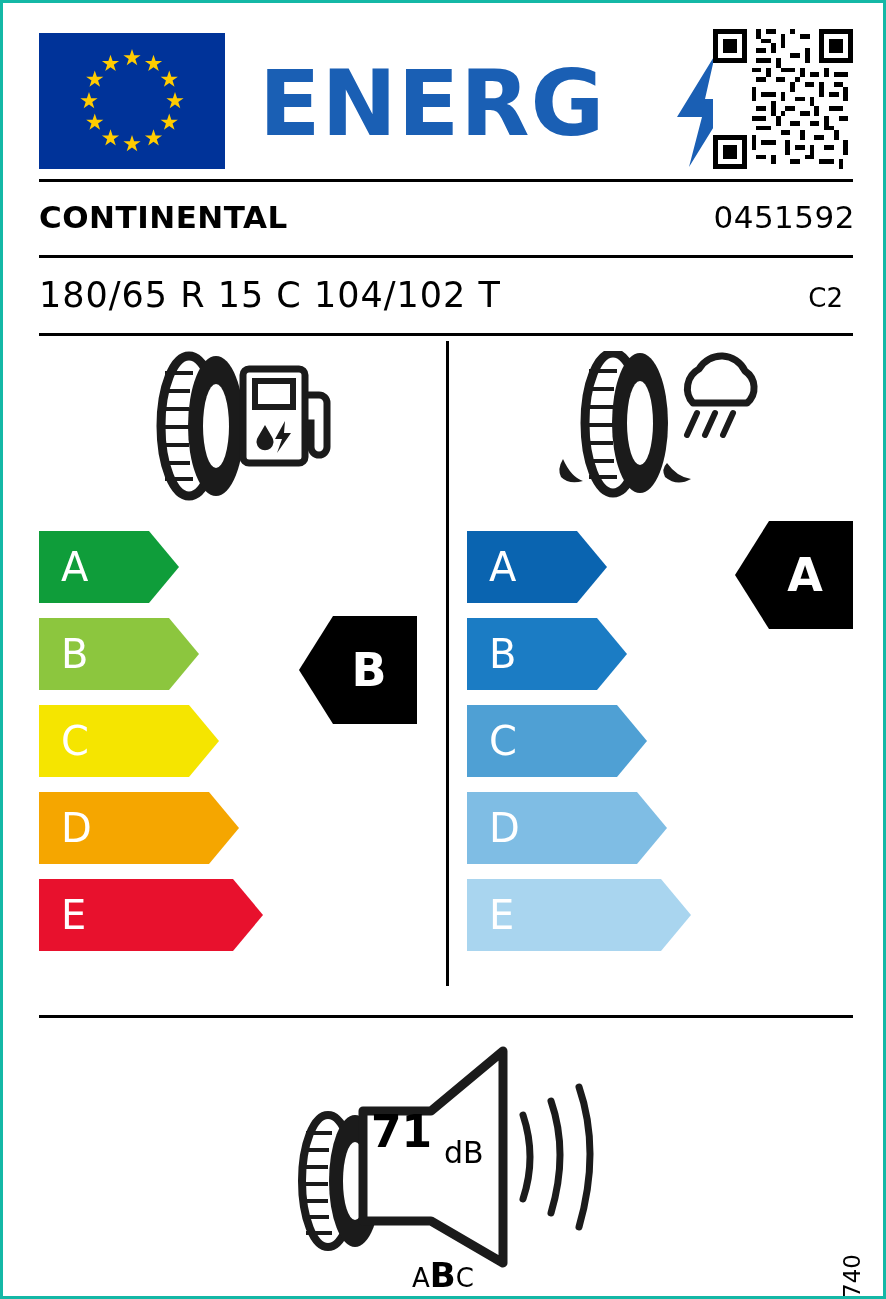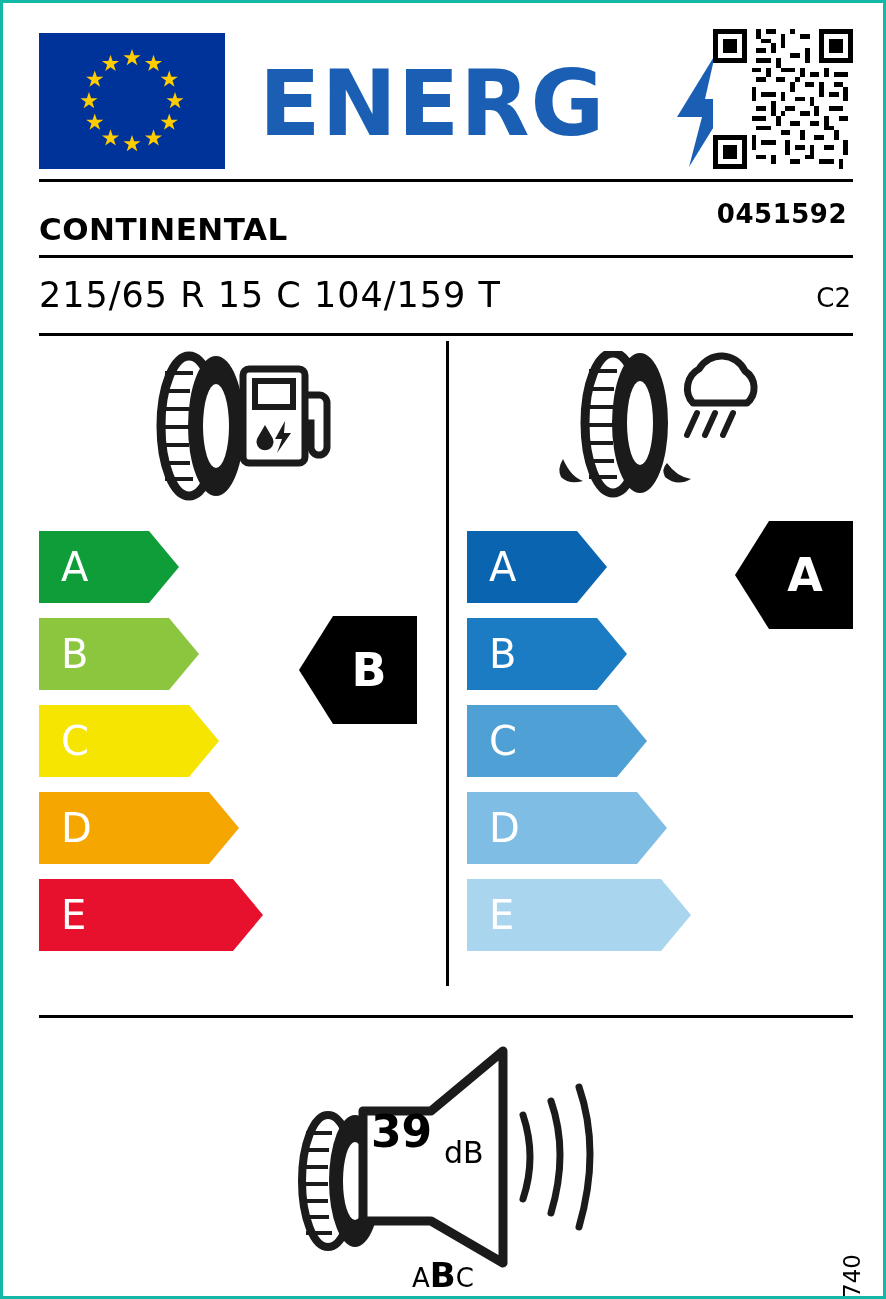--- a/index.html
+++ b/index.html
@@ -75,42 +75,40 @@
   }
 
   
   .brand {
     position: absolute;
     left: 36px;
     top: 196px;
     font-size: 31px;
     font-weight: bold;
     letter-spacing: 0.5px;
-    margin-top: 12px;
   }
   .model {
     position: absolute;
-    right: 36px;
+    right: 28px;
     top: 196px;
-    font-size: 26px;
+    font-size: 31px;
     letter-spacing: 0.5px;
-    font-weight: bold;
   }
 
   
   .size {
     position: absolute;
     left: 36px;
     top: 272px;
     font-size: 35px;
     letter-spacing: 1px;
   }
   .classcode {
     position: absolute;
-    right: 32px;
+    right: 40px;
     top: 280px;
     font-size: 26px;
   }
 
   
   .vrule {
     position: absolute;
     left: 443px;
     top: 338px;
     width: 3px;
@@ -363,21 +361,21 @@
   </div>
 
   <div class="hrule" style="top:176px;"></div>
   <div class="hrule" style="top:252px;"></div>
   <div class="hrule" style="top:330px;"></div>
   <div class="hrule" style="top:1012px;"></div>
 
   <div class="brand">CONTINENTAL</div>
   <div class="model">0451592</div>
 
-  <div class="size">215/65 R 15 C 104/159 T</div>
+  <div class="size">180/65 R 15 C 104/102 T</div>
   <div class="classcode">C2</div>
 
   <div class="vrule"></div>
 
   <div class="pict" style="left:118px; top:348px; width:210px; height:150px;">
     <svg width="210" height="150" viewBox="0 0 210 150">
       <g>
         <ellipse cx="68" cy="75" rx="28" ry="70" fill="none" stroke="#1b1b1b" stroke-width="9"></ellipse>
         <ellipse cx="95" cy="75" rx="28" ry="70" fill="#1b1b1b"></ellipse>
         <ellipse cx="95" cy="75" rx="13" ry="42" fill="#fff"></ellipse>
@@ -540,21 +538,21 @@
         <polygon points="360,88 360,198 428,198 500,240 500,28 428,88" fill="#fff" stroke="#1b1b1b" stroke-width="9" stroke-linejoin="round"></polygon>
       </g>
       <g fill="none" stroke="#1b1b1b" stroke-width="7" stroke-linecap="round">
         <path d="M520,92 q14,42 0,84"></path>
         <path d="M548,78 q18,52 0,112"></path>
         <path d="M576,64 q22,64 0,140"></path>
       </g>
     </svg>
   </div>
 
-  <span class="db-value">39</span>
+  <span class="db-value">71</span>
   <span class="db-unit">dB</span>
 
   <div class="abc">
     <span>A</span><span class="big">B</span><span>C</span>
   </div>
 
   <div class="year">2020/740</div>
 </div>
 
 </body></html>

